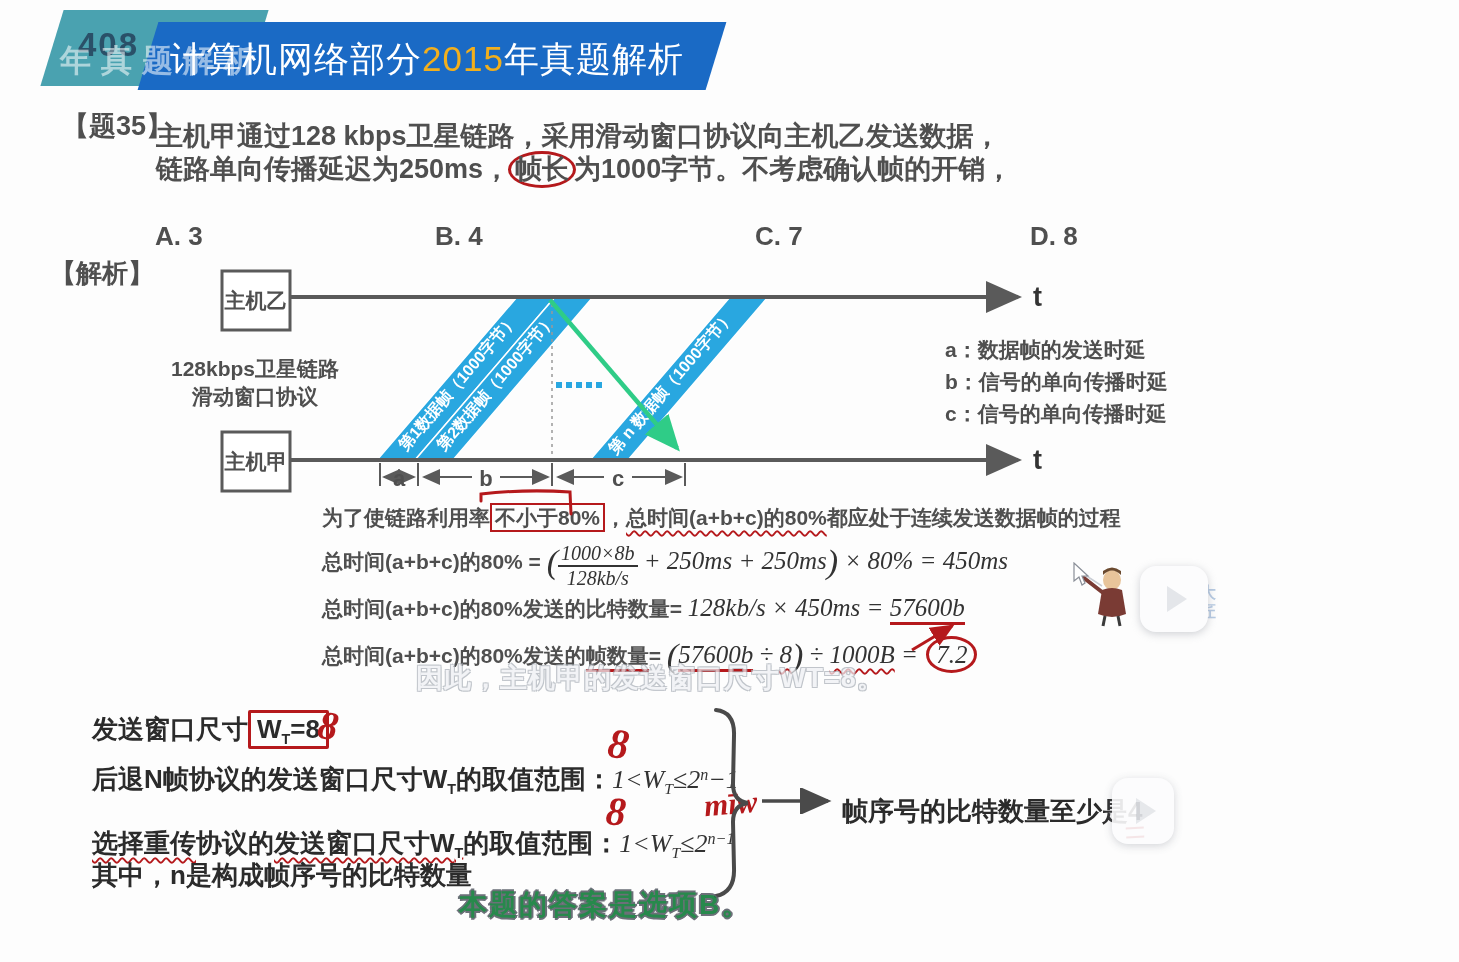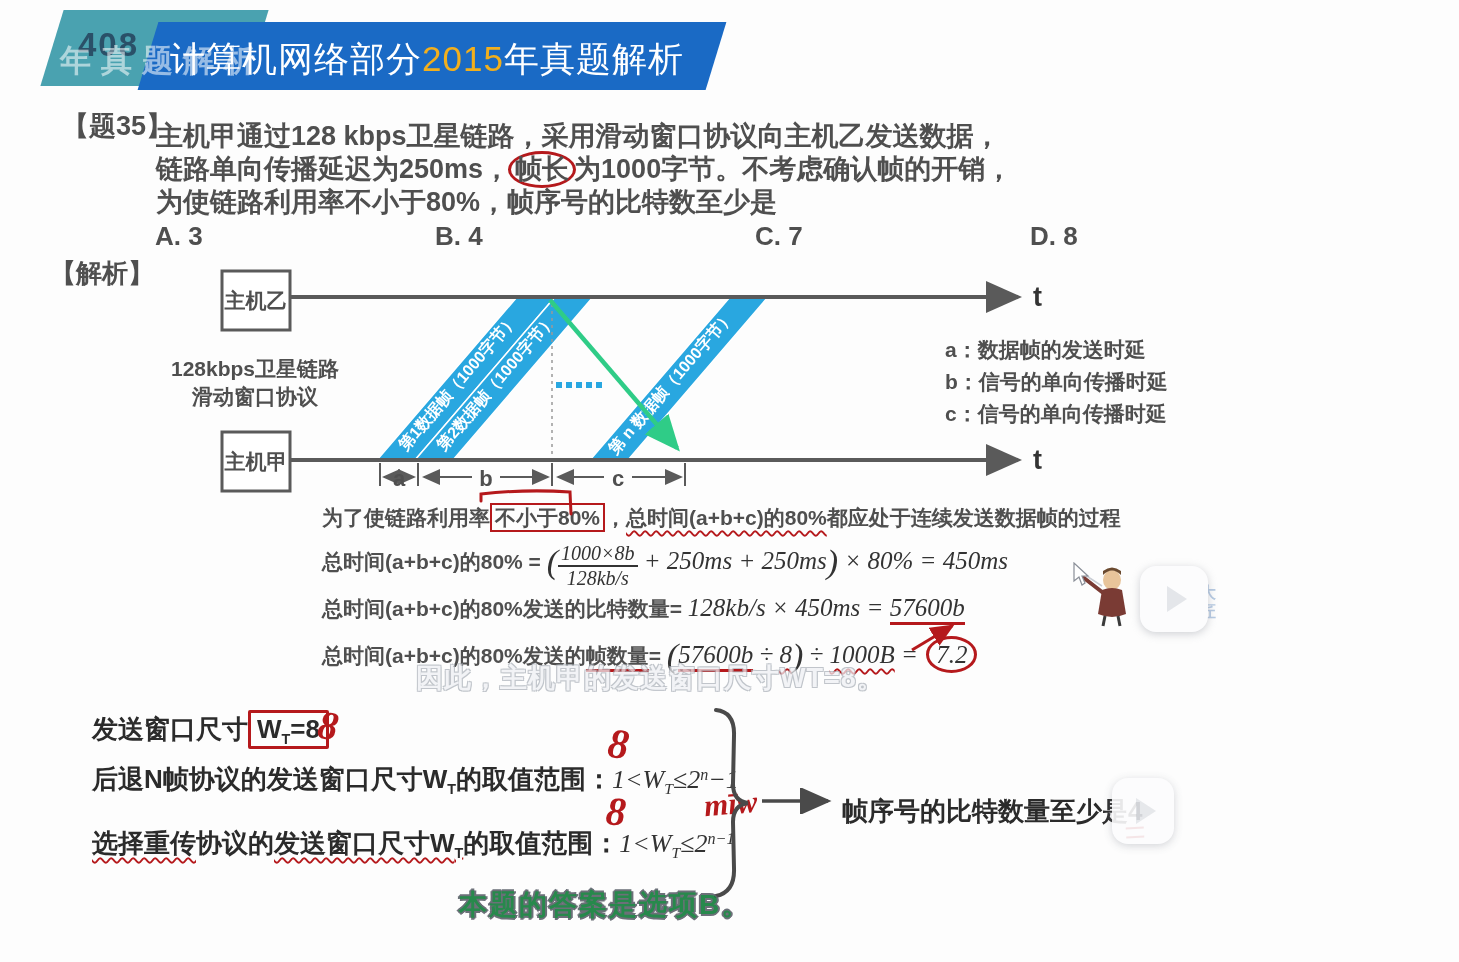--- a/index.html
+++ b/index.html
@@ -81,21 +81,20 @@
   <div class="abs badge-shape"></div>
   <div class="abs banner-shape"></div>
   <div class="abs badge-num">408</div>
   <div class="abs banner-title"><span>计算机网络部分</span><span class="yr">2015</span><span>年真题解析</span></div>
   <div class="abs watermark">年真题解析</div>
 
   <div class="abs q-label">【题35】</div>
   <div class="abs q-body">
     <div>主机甲通过128 kbps卫星链路，采用滑动窗口协议向主机乙发送数据，</div>
     <div><span>链路单向传播延迟为250ms，</span><span class="circ-red">帧长</span><span>为1000字节。不考虑确认帧的开销，</span></div>
-    <div>为使链路利用率不小于80%，帧序号的比特数至少是</div>
   </div>
 
   <div class="abs opts" style="left:155px; top:221px;"><span>A. 3</span></div>
   <div class="abs opts" style="left:435px; top:221px;"><span>B. 4</span></div>
   <div class="abs opts" style="left:755px; top:221px;"><span>C. 7</span></div>
   <div class="abs opts" style="left:1030px; top:221px;"><span>D. 8</span></div>
 
   <div class="abs ana-label">【解析】</div>
 
   <svg class="abs" style="left:140px; top:258px;" width="950" height="250" viewBox="0 0 950 250">
@@ -173,20 +172,21 @@
   <div class="abs sol sol4"><span>总时间(a+b+c)的80%发送的</span><span class="ru">帧数量</span><span>= </span><span class="math"><span class="bigp">(</span><span class="ru">57600b</span><span> ÷ </span><span class="wavy-red">8</span><span class="bigp">)</span><span> ÷ </span><span class="wavy-red">1000B</span><span> = </span><span class="circ72">7.2</span></span></div>
 
   <div class="abs faded-note">因此，主机甲的发送窗口尺寸WT=8。</div>
 
   <div class="abs bl bl1"><span>发送窗口尺寸</span><span class="rbox2"><span>W</span><sub>T</sub><span>=8</span></span></div>
 
   <div class="abs bl bl2"><span>后退N帧协议的发送窗口尺寸W</span><sub>T</sub><span>的取值范围：</span><span class="math"><span>1&lt;W</span><sub>T</sub><span>≤2</span><sup>n</sup><span>−1</span></span></div>
 
   <div class="abs bl bl3"><span class="wavy-red">选择重传</span><span>协议的</span><span class="wavy-red"><span>发送窗口尺寸W</span><sub>T</sub></span><span>的取值范围：</span><span class="math"><span>1&lt;W</span><sub>T</sub><span>≤2</span><sup>n−1</sup></span></div>
 
+  <div class="abs bl bl4">其中，n是构成帧序号的比特数量</div>
 
   <div class="abs hand h8a">8</div>
   <div class="abs hand h8b">8</div>
   <div class="abs hand h8c">8</div>
   <div class="abs hand hmin">mīw</div>
 
   <svg class="abs" style="left:708px; top:706px;" width="50" height="194" viewBox="0 0 50 194">
     <path d="M8,4 Q27,6 26,30 L25,78 Q25,95 40,97 Q25,99 25,116 L26,162 Q27,186 8,190" fill="none" stroke="#4a4a4a" stroke-width="4" stroke-linecap="round"></path>
   </svg>
   <svg class="abs" style="left:758px; top:788px;" width="90" height="26" viewBox="0 0 90 26">

